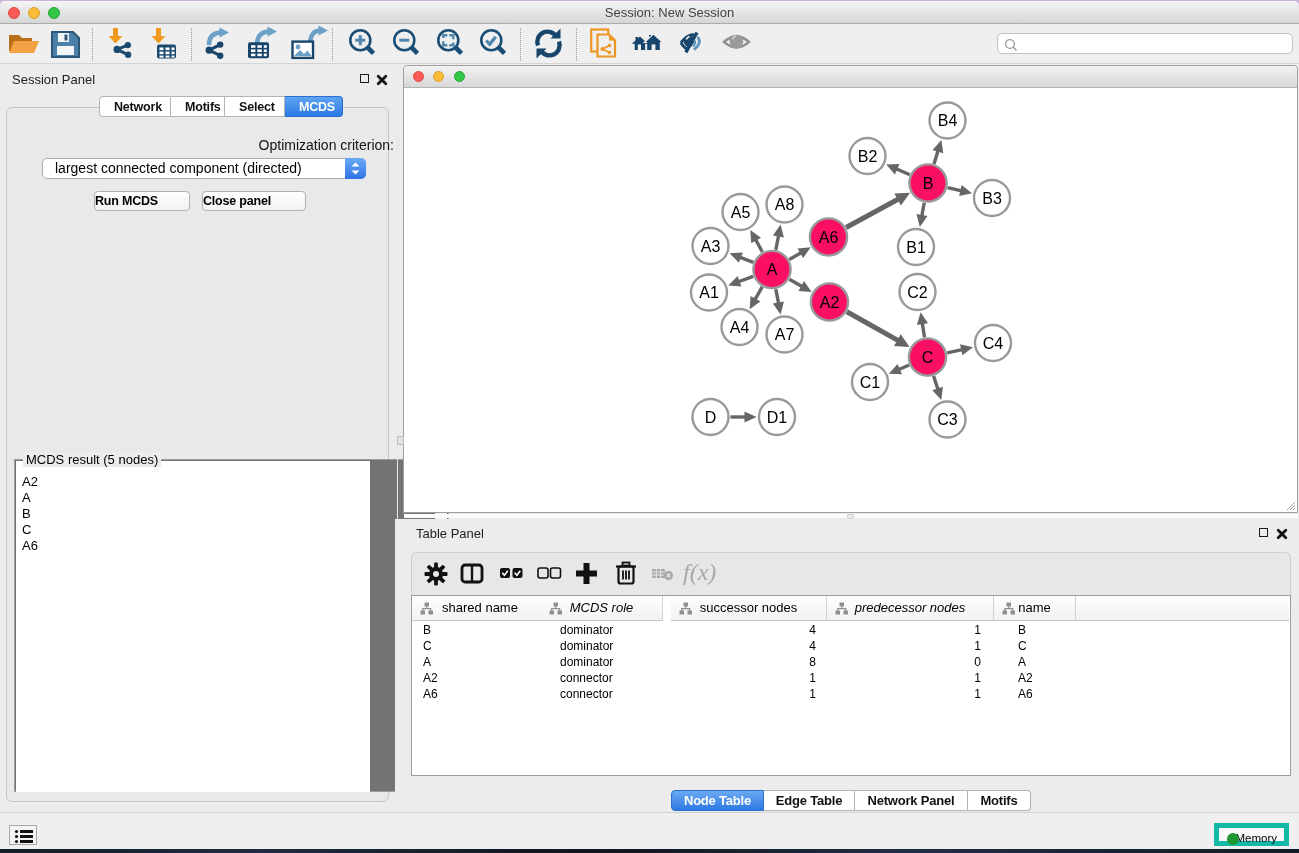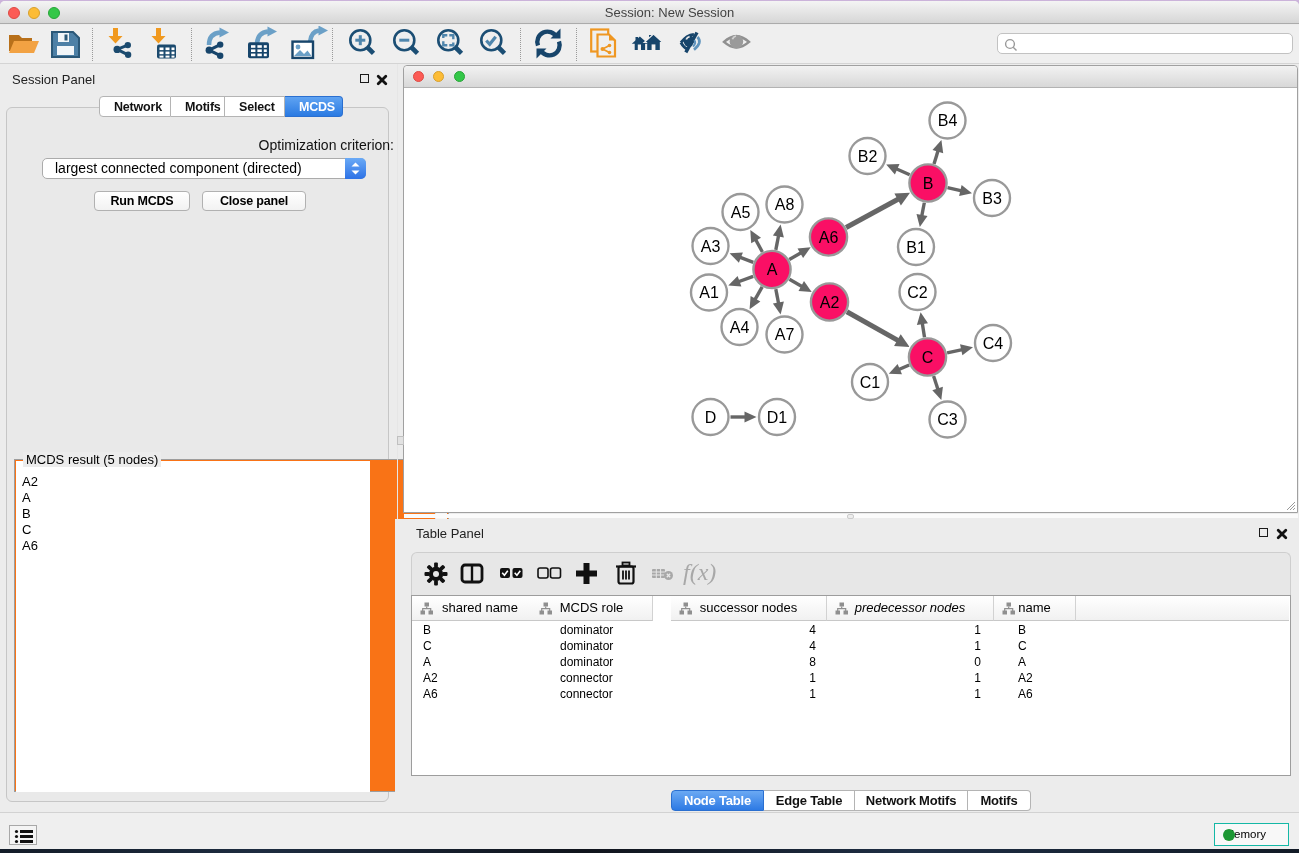--- a/index.html
+++ b/index.html
@@ -23,22 +23,22 @@
 #cpanel .ptitle { position:absolute; left:12px; top:8px; font-size:13px; color:#222; }
 .winbtns { position:absolute; }
 #cpbody { position:absolute; left:6px; top:43px; width:383px; height:695px; background:#e9e9e9; border:1px solid #c6c6c6; border-radius:6px; }
 #cptabs { position:absolute; left:78px; top:32px; height:25px; display:flex; z-index:5;margin-left:21px; }
 #cptabs .tab { height:21px; line-height:20px; font-size:12.5px; font-weight:bold; letter-spacing:-0.2px; color:#111; background:#fff; border:1px solid #b4b4b4; border-left:none; padding:0 14px; text-align:center; }
 #cptabs .tab.first { border-left:1px solid #b4b4b4; border-radius:4px 0 0 4px; }
 #cptabs .tab.sel { background:linear-gradient(#5fa3f2,#2a7ae2); color:#fff; border-color:#2a6fd0; border-radius:0 4px 4px 0; }
 #optlabel { position:absolute; left:0; top:73px; width:394px; text-align:right; font-size:14px; color:#111; }
 #dropdown { position:absolute; left:42px; top:94px; width:324px; height:21px; background:#fff; border:1px solid #ababab; border-radius:5px; font-size:14px; line-height:19px; padding-left:12px; color:#000; }
 #dropdown .spin { position:absolute; right:-1px; top:-1px; width:21px; height:21px; background:linear-gradient(#6aaaf6,#2d72e6); border-radius:0 5px 5px 0; }
-.btn { position:absolute; height:20px; background:linear-gradient(#ffffff,#f2f2f2); border:1px solid #b1b1b1; border-radius:4px; font-size:12.5px; font-weight:bold; letter-spacing:-0.2px; text-align:center; line-height:18px; color:#000; }
-#groupbox { position:absolute; left:14px; top:395px; width:435px; height:333px; border:1px solid #9d9d9d; background:#f97316; }
+.btn { position:absolute; height:20px; background:linear-gradient(#ffffff,#f2f2f2); border:1px solid #b1b1b1; border-radius:4px; font-size:12.5px; font-weight:bold; letter-spacing:-0.2px; text-align:left; line-height:18px; color:#000; }
+#groupbox { position:absolute; left:14px; top:395px; width:435px; height:333px; border:1px solid #9d9d9d; background:#737373; }
 #grouplabel { position:absolute; left:8px; top:-8px; background:#ececec; padding:0 3px; font-size:13px; color:#000; z-index:3; }
 #mcdslist { position:absolute; left:1px; top:1px; width:354px; height:331px; background:#fff; font-size:13px; line-height:16px; padding:13px 0 0 6px; color:#000; }
 #listscroll { position:absolute; right:1px; top:1px; width:12px; height:331px; background:#f5f5f5; border-left:1px solid #e0e0e0; }
 
 #netwin { position:absolute; left:403px; top:64px; width:895px; height:448px; background:#fff; border:1px solid #a0a0a0; border-radius:4px 4px 0 0; }
 #nettitle { position:absolute; left:0; top:0; width:893px; height:22px; background:linear-gradient(#f2f2f2,#d8d8d8); border-radius:4px 4px 0 0; border-bottom:1px solid #b3b3b3; }
 #nettitle .t-red { left:9px; top:5px; width:11px; height:11px; background:#fc5b55; border:0.5px solid #dd4a44; }
 #nettitle .t-yel { left:29px; top:5px; width:11px; height:11px; background:#fcbc36; border:0.5px solid #d8a02c; }
 #nettitle .t-grn { left:50px; top:5px; width:11px; height:11px; background:#33c748; border:0.5px solid #27a538; }
 #nettitle .ntext { position:absolute; top:3px; left:0; width:893px; text-align:center; font-size:13px; color:#333; }
@@ -49,21 +49,21 @@
 #tablewrap { position:absolute; left:16px; top:76px; width:880px; height:181px; background:#fff; border:1px solid #9d9d9d; }
 .thead { position:absolute; top:0; height:25px; background:linear-gradient(#ffffff,#f1f1f1); border-right:1px solid #d2d2d2; border-bottom:1px solid #c8c8c8; font-size:13px; color:#000; text-align:center; line-height:24px; }
 .trowtext { position:absolute; font-size:12px; color:#000; height:16px; line-height:16px; }
 #btabs { position:absolute; left:276px; top:271px; height:21px; display:flex; }
 #btabs .tab { height:21px; line-height:20px; font-size:13px; font-weight:bold; letter-spacing:-0.2px; color:#111; background:#fff; border:1px solid #b4b4b4; border-left:none; box-sizing:border-box; }
 #btabs .tab.first { border-left:1px solid #b4b4b4; border-radius:4px 0 0 4px; background:linear-gradient(#6ba9f3,#2d7ae4); color:#fff; border-color:#2a6fd0; }
 #btabs .tab.last { border-radius:0 4px 4px 0; }
 
 #statusbar { position:absolute; left:0; top:811px; width:1299px; height:38px; background:#efefef; border-top:1px solid #d2d2d2; }
 #listbtn { position:absolute; left:9px; top:12px; width:28px; height:20px; background:#f4f4f4; border:1px solid #a8a8a8; }
-#membtn { position:absolute; left:1214px; top:10px; width:75px; height:23px; background:#f8f8f8; border:1px solid #14b8a6; font-size:11.5px; color:#000; line-height:21px; text-align:right; padding-right:22px; box-sizing:border-box; }
+#membtn { position:absolute; left:1214px; top:10px; width:75px; height:23px; background:#f8f8f8; border:5px solid #14b8a6; font-size:11.5px; color:#000; line-height:21px; text-align:right; padding-right:7px; box-sizing:border-box; }
 #membtn .dot { position:absolute; left:8px; top:5px; width:12px; height:12px; border-radius:50%; background:#1d9734; }
 #darkstrip { position:absolute; left:0; top:849px; width:1299px; height:4px; background:linear-gradient(90deg,#131c28,#1d2c40 20%,#10141c 45%,#1e2e44 70%,#121a26); }
 </style>
 </head>
 <body>
 <div id="appwin">
 
 <div id="titlebar">
   <div class="tl t-red"></div>
       <div class="tl t-yel"></div>
@@ -397,21 +397,21 @@
     <path d="M15.8 6.8 l3.4 3.4 M19.2 6.8 l-3.4 3.4" stroke="#e7e7e7" stroke-width="1.3"></path>
   </svg>
   <div class="abs" style="left:288px;top:40px;font-family:'Liberation Serif',serif;font-style:italic;font-size:24px;color:#a8a8a8;">f(x)</div>
   <div id="tablewrap">
 <div class="thead" style="left:0px;width:137px;"><svg style="position:absolute;left:8px;top:6px" width="14" height="13">
             <rect x="4.5" y="0.5" width="4.5" height="4" fill="#8f8f8f"></rect>
             <path d="M6.7 4.5 v2.2 M2.7 9 V6.7 h8 V9" fill="none" stroke="#8f8f8f" stroke-width="1.2"></path>
             <rect x="0.5" y="8.5" width="4.5" height="4" fill="#8f8f8f"></rect>
             <rect x="8.5" y="8.5" width="4.5" height="4" fill="#8f8f8f"></rect>
           </svg>shared name</div>
-<div class="thead" style="left:119px;width:122px;"><svg style="position:absolute;left:8px;top:6px" width="14" height="13">
+<div class="thead" style="left:129px;width:122px;font-style:italic;"><svg style="position:absolute;left:8px;top:6px" width="14" height="13">
             <rect x="4.5" y="0.5" width="4.5" height="4" fill="#8f8f8f"></rect>
             <path d="M6.7 4.5 v2.2 M2.7 9 V6.7 h8 V9" fill="none" stroke="#8f8f8f" stroke-width="1.2"></path>
             <rect x="0.5" y="8.5" width="4.5" height="4" fill="#8f8f8f"></rect>
             <rect x="8.5" y="8.5" width="4.5" height="4" fill="#8f8f8f"></rect>
           </svg>MCDS role</div>
 <div class="thead" style="left:259px;width:156px;"><svg style="position:absolute;left:8px;top:6px" width="14" height="13">
             <rect x="4.5" y="0.5" width="4.5" height="4" fill="#8f8f8f"></rect>
             <path d="M6.7 4.5 v2.2 M2.7 9 V6.7 h8 V9" fill="none" stroke="#8f8f8f" stroke-width="1.2"></path>
             <rect x="0.5" y="8.5" width="4.5" height="4" fill="#8f8f8f"></rect>
             <rect x="8.5" y="8.5" width="4.5" height="4" fill="#8f8f8f"></rect>
@@ -452,21 +452,21 @@
 <div class="trowtext" style="left:11px;top:90px;">A6</div>
 <div class="trowtext" style="left:148px;top:90px;">connector</div>
 <div class="trowtext" style="left:304px;top:90px;width:100px;text-align:right;">1</div>
 <div class="trowtext" style="left:469px;top:90px;width:100px;text-align:right;">1</div>
 <div class="trowtext" style="left:606px;top:90px;">A6</div>
 
 </div>
   <div id="btabs">
     <div class="tab first" style="width:93px;text-align:center;">Node Table</div>
     <div class="tab" style="width:91px;text-align:center;">Edge Table</div>
-    <div class="tab" style="width:113px;text-align:center;">Network Motifs</div>
+    <div class="tab" style="width:113px;text-align:center;">Network Panel</div>
     <div class="tab last" style="width:63px;text-align:center;">Motifs</div>
   </div>
 </div>
 
 <div id="statusbar">
   <div id="listbtn">
     <svg width="26" height="18" style="position:absolute;left:3px;top:2px">
       <circle cx="3.5" cy="3.5" r="1.6" fill="#111"></circle>
           <rect x="7" y="2" width="13" height="3" fill="#111"></rect>
       <circle cx="3.5" cy="8.5" r="1.6" fill="#111"></circle>

